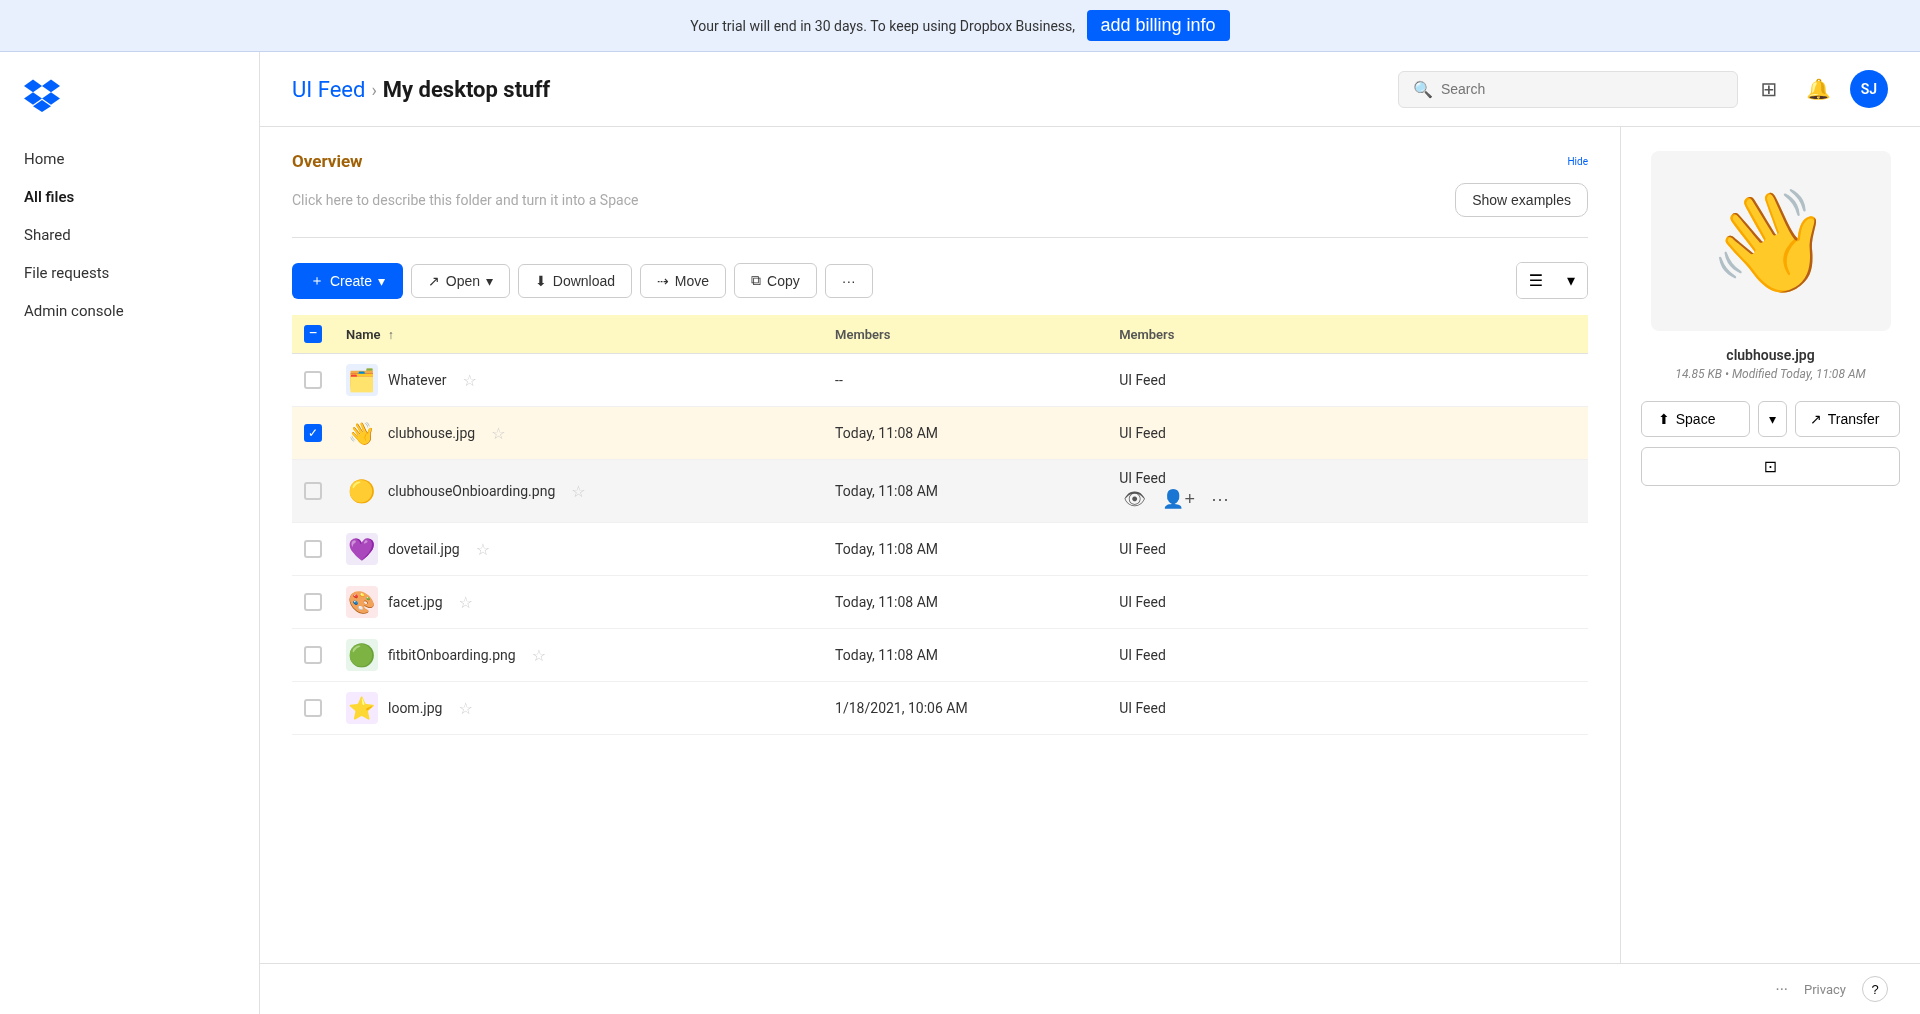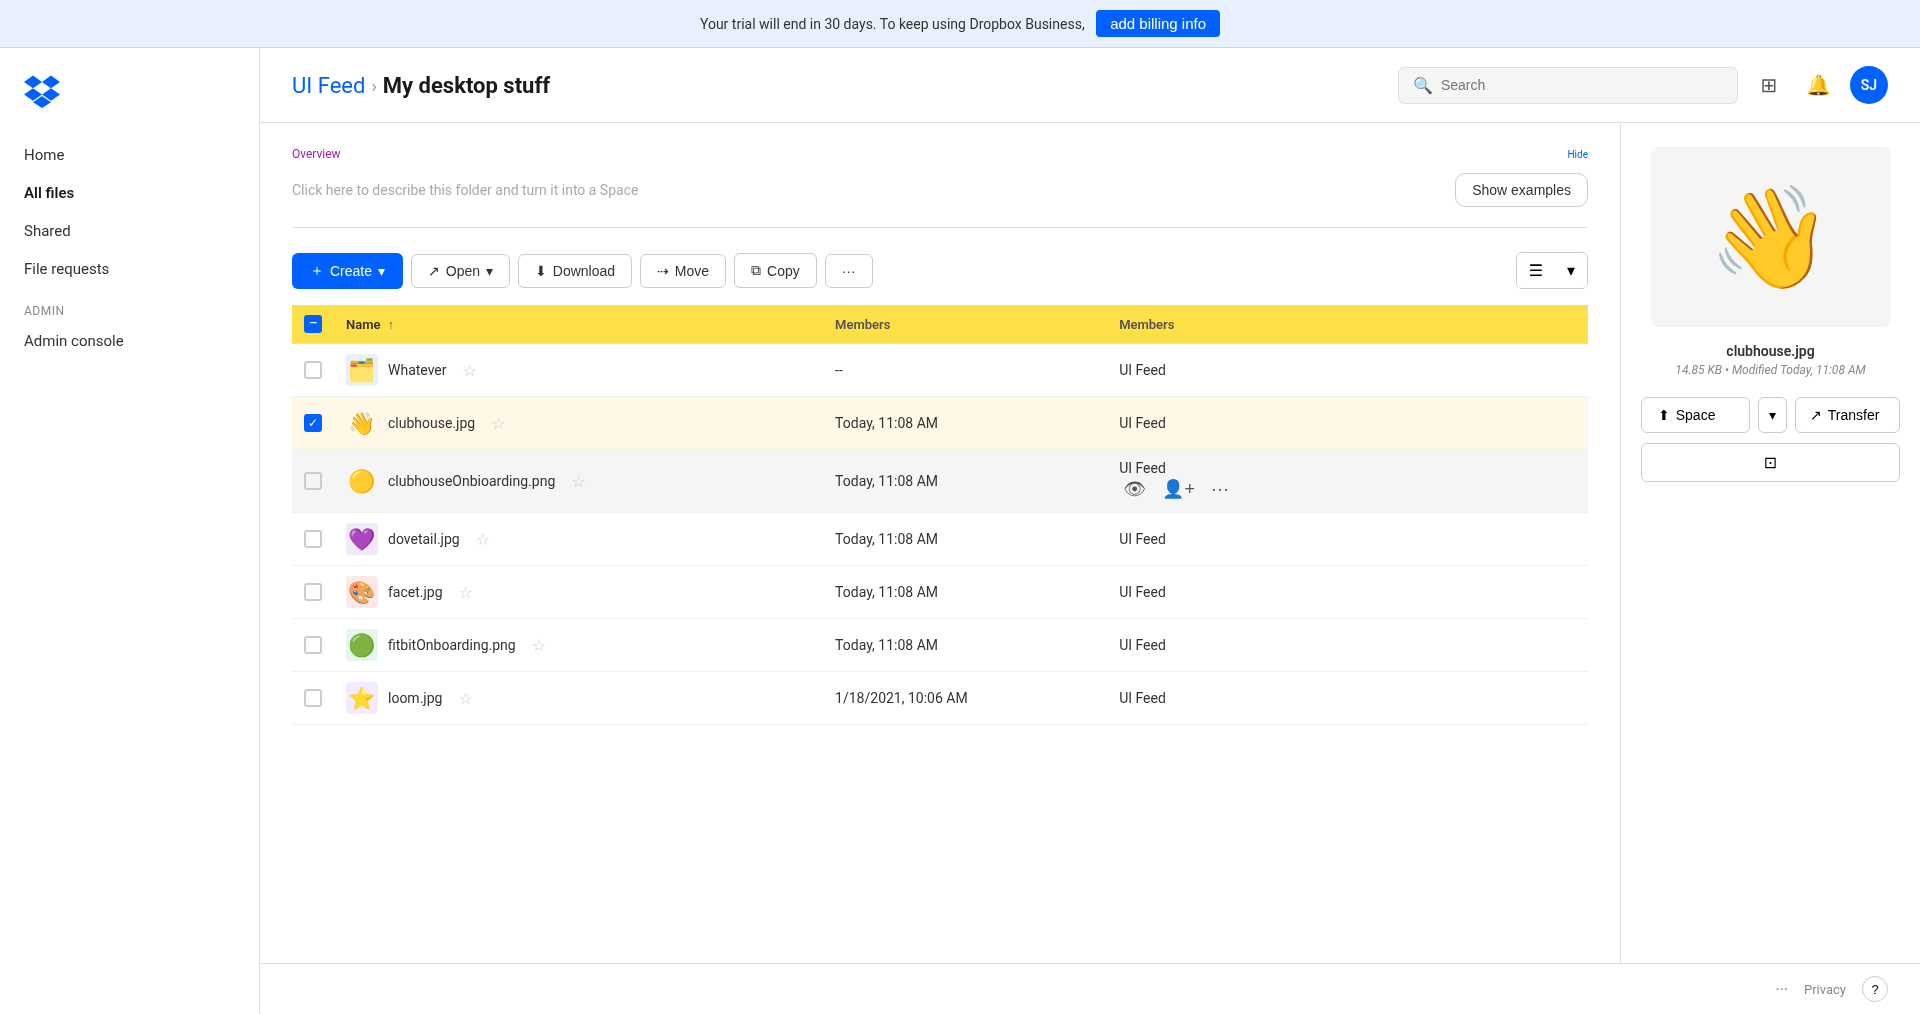--- a/index.html
+++ b/index.html
@@ -13,21 +13,21 @@
       font-size: 14px;
       color: #333;
       flex-shrink: 0;
     }
     .top-banner .add-billing-btn {
       background: #0061fe;
       color: white;
       border: none;
       border-radius: 4px;
       padding: 5px 14px;
-      font-size: 15px;
+      font-size: 18px;
       cursor: pointer;
       margin-left: 8px;
     }
 
     .app-body { display: flex; flex: 1; overflow: hidden; }
 
     .sidebar {
       width: 260px;
       background: white;
       border-right: 1px solid #e0e0e0;
@@ -152,21 +152,21 @@
       margin-bottom: 24px;
       padding-bottom: 20px;
       border-bottom: 1px solid #e0e0e0;
     }
     .overview-header {
       display: flex;
       align-items: center;
       justify-content: space-between;
       margin-bottom: 12px;
     }
-    .overview-title { font-size: 12px; font-weight: 400; color: #a21caf; }
+    .overview-title { font-size: 17px; font-weight: 700; color: #a16207; }
     .hide-link { color: #0061fe; font-size: 10px; cursor: pointer; }
     .overview-body {
       display: flex;
       align-items: center;
       gap: 16px;
     }
     .overview-placeholder {
       color: #aaa;
       font-size: 14px;
       flex: 1;
@@ -235,21 +235,21 @@
     }
 
     .files-table { width: 100%; border-collapse: collapse; }
     .files-table th {
       text-align: left;
       padding: 10px 12px;
       font-size: 13px;
       font-weight: 600;
       color: #555;
       border-bottom: 1px solid #e0e0e0;
-      background: #fde047;
+      background: #fef9c3;
     }
     .files-table td {
       padding: 10px 12px;
       font-size: 14px;
       color: #333;
       border-bottom: 1px solid #f0f0f0;
       vertical-align: middle;
     }
     .files-table tr.selected td { background: #fff8e6; }
     .files-table tr.hovered td { background: #f5f5f5; }
@@ -469,21 +469,20 @@
       </div>
       <div class="sidebar-item active">
         <span>All files</span>
       </div>
       <div class="sidebar-item">
         <span>Shared</span>
       </div>
       <div class="sidebar-item">
         <span>File requests</span>
       </div>
-      <div class="sidebar-section-label">Admin</div>
       <div class="sidebar-item">
         <span>Admin console</span>
       </div>
     </nav>
   </aside>
 
   <main class="main-content">
 
     <header class="main-header">
       <div class="breadcrumb">

